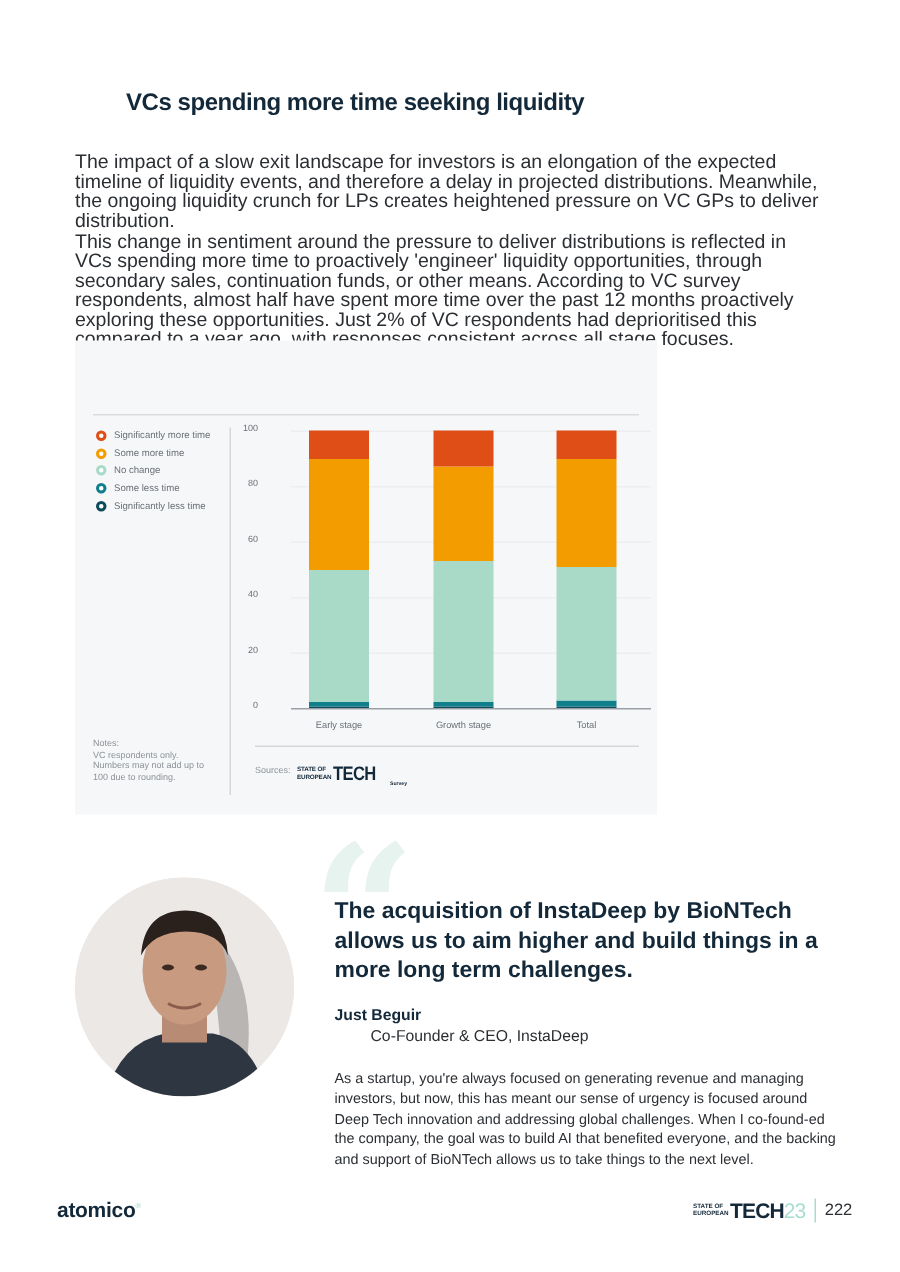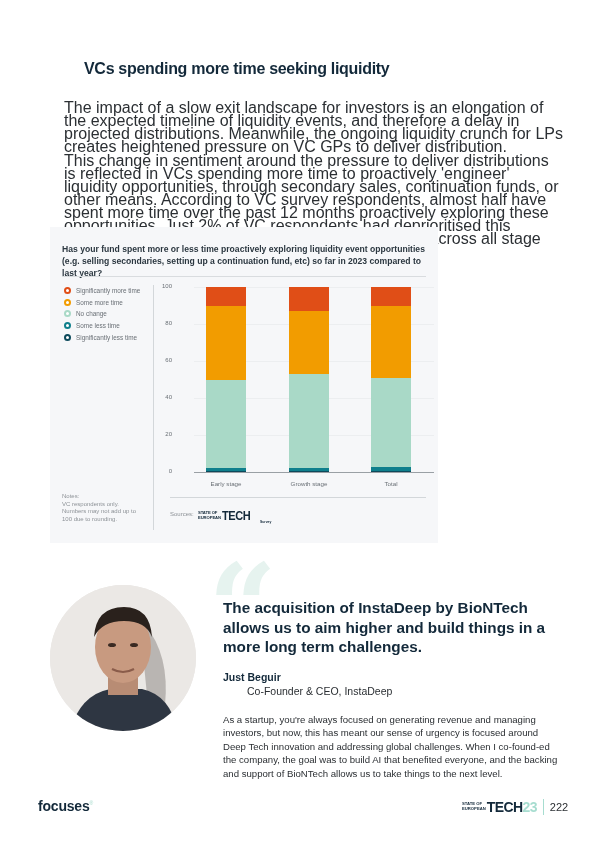--- a/index.html
+++ b/index.html
@@ -1,20 +1,20 @@
 <!DOCTYPE html>
 <html><head>
 <meta charset="utf-8">
 <style>
   * { margin:0; padding:0; box-sizing:border-box; }
   html, body { width:600px; height:848px; background:#ffffff; overflow:hidden; }
   body { font-family:"Liberation Sans", sans-serif; color:#17232b; position:relative; }
 
   .title { position:absolute; left:50px; top:60px; font-size:16px; font-weight:bold; color:#13293a; letter-spacing:-0.3px;margin-left:34px; }
-  .para { position:absolute; left:64px; width:500px; font-size:16px; line-height:13px; color:#2b2f33; }
+  .para { position:absolute; left:50px; width:500px; font-size:13px; line-height:13px; color:#2b2f33; }
   .p1 { top:101px; }
   .p2 { top:154px; }
 
   .panel { position:absolute; left:50px; top:227px; width:388px; height:316px; background:#f6f7f9; }
   .q { position:absolute; left:12px; top:16px; width:365px; font-size:8.6px; font-weight:bold; line-height:12px; color:#2b3740; }
   .qline { position:absolute; left:12px; right:12px; top:49px; height:1px; background:#d9dcdf; }
 
   .legend { position:absolute; left:14px; top:58px; }
   .leg-item { display:flex; align-items:center; height:11.6px; font-size:6.4px; color:#6a7076; }
   .leg-dot { width:7px; height:7px; border-radius:50%; margin-right:5px; border:2px solid; background:#fff; }
@@ -42,33 +42,32 @@
   .quote-text { position:absolute; left:223px; top:598px; width:330px; font-size:15.3px; font-weight:bold; line-height:19.6px; color:#13293a; }
   .author { position:absolute; left:223px; top:671px; font-size:10.5px; font-weight:bold; color:#13293a; }
   .role { position:absolute; left:223px; top:685px; font-size:10.5px; color:#2b2f33;margin-left:24px; }
   .body-quote { position:absolute; left:223px; top:713px; width:340px; font-size:9.6px; line-height:13.4px; color:#2b2f33; }
 
   .atomico { position:absolute; left:38px; top:798px; font-size:14px; font-weight:bold; color:#13293a; letter-spacing:-0.2px; }
   .atomico sup { font-size:5px; color:#9fd8c8; font-weight:normal; }
   .footer-logo { position:absolute; left:462px; top:799px; display:flex; align-items:center; }
   .f-small { font-size:4.2px; font-weight:bold; line-height:4.8px; color:#13293a; }
   .f-tech { font-size:14px; font-weight:bold; color:#13293a; margin-left:1px; letter-spacing:-0.6px; }
-  .f-year { font-size:14px; font-weight:bold; color:#a7ddd0; letter-spacing:-0.6px; }
+  .f-year { font-size:14px; font-weight:normal; color:#a7ddd0; letter-spacing:-0.6px; }
   .f-sep { width:1px; height:16px; background:#a7ddd0; margin:0 6px 0 6px; }
   .f-page { font-size:11px; color:#2b2f33;text-align:center; }
 </style>
 </head>
 <body>
 
 <div class="title">VCs spending more time seeking liquidity</div>
 <div class="para p1">The impact of a slow exit landscape for investors is an elongation of the expected timeline of liquidity events, and therefore a delay in projected distributions. Meanwhile, the ongoing liquidity crunch for LPs creates heightened pressure on VC GPs to deliver distribution.</div>
 <div class="para p2">This change in sentiment around the pressure to deliver distributions is reflected in VCs spending more time to proactively 'engineer' liquidity opportunities, through secondary sales, continuation funds, or other means. According to VC survey respondents, almost half have spent more time over the past 12 months proactively exploring these opportunities. Just 2% of VC respondents had deprioritised this compared to a year ago, with responses consistent across all stage focuses.</div>
 
 <div class="panel">
-  <div class="q">Has your fund spent more or less time proactively exploring liquidity event opportunities (e.g. selling secondaries, setting up a continuation fund, etc) so far in 2023 compared to last year?</div>
   <div class="qline"></div>
 
   <div class="legend" id="legend">
       <div class="leg-item">
         <span class="leg-dot" style="border-color: rgb(224, 78, 23);"></span>
         <span>Significantly more time</span>
       </div>
       <div class="leg-item">
         <span class="leg-dot" style="border-color: rgb(242, 156, 0);"></span>
         <span>Some more time</span>
@@ -156,21 +155,21 @@
     <path d="M62 84 Q73 90 84 84" stroke="#8a5c4a" stroke-width="2" fill="none"></path>
   </svg>
 </div>
 
 <div class="quote-mark">“</div>
 <div class="quote-text">The acquisition of InstaDeep by BioNTech allows us to aim higher and build things in a more long term challenges.</div>
 <div class="author">Just Beguir</div>
 <div class="role">Co-Founder &amp; CEO, InstaDeep</div>
 <div class="body-quote">As a startup, you're always focused on generating revenue and managing investors, but now, this has meant our sense of urgency is focused around Deep Tech innovation and addressing global challenges. When I co-found-ed the company, the goal was to build AI that benefited everyone, and the backing and support of BioNTech allows us to take things to the next level.</div>
 
-<div class="atomico"><span>focuses</span><sup>®</sup></div>
+<div class="atomico"><span>atomico</span><sup>®</sup></div>
 
 <div class="footer-logo">
   <div class="f-small">
     <div>STATE OF</div>
     <div>EUROPEAN</div>
   </div>
   <span class="f-tech">TECH</span>
   <span class="f-year">23</span>
   <span class="f-sep"></span>
   <span class="f-page">222</span>

